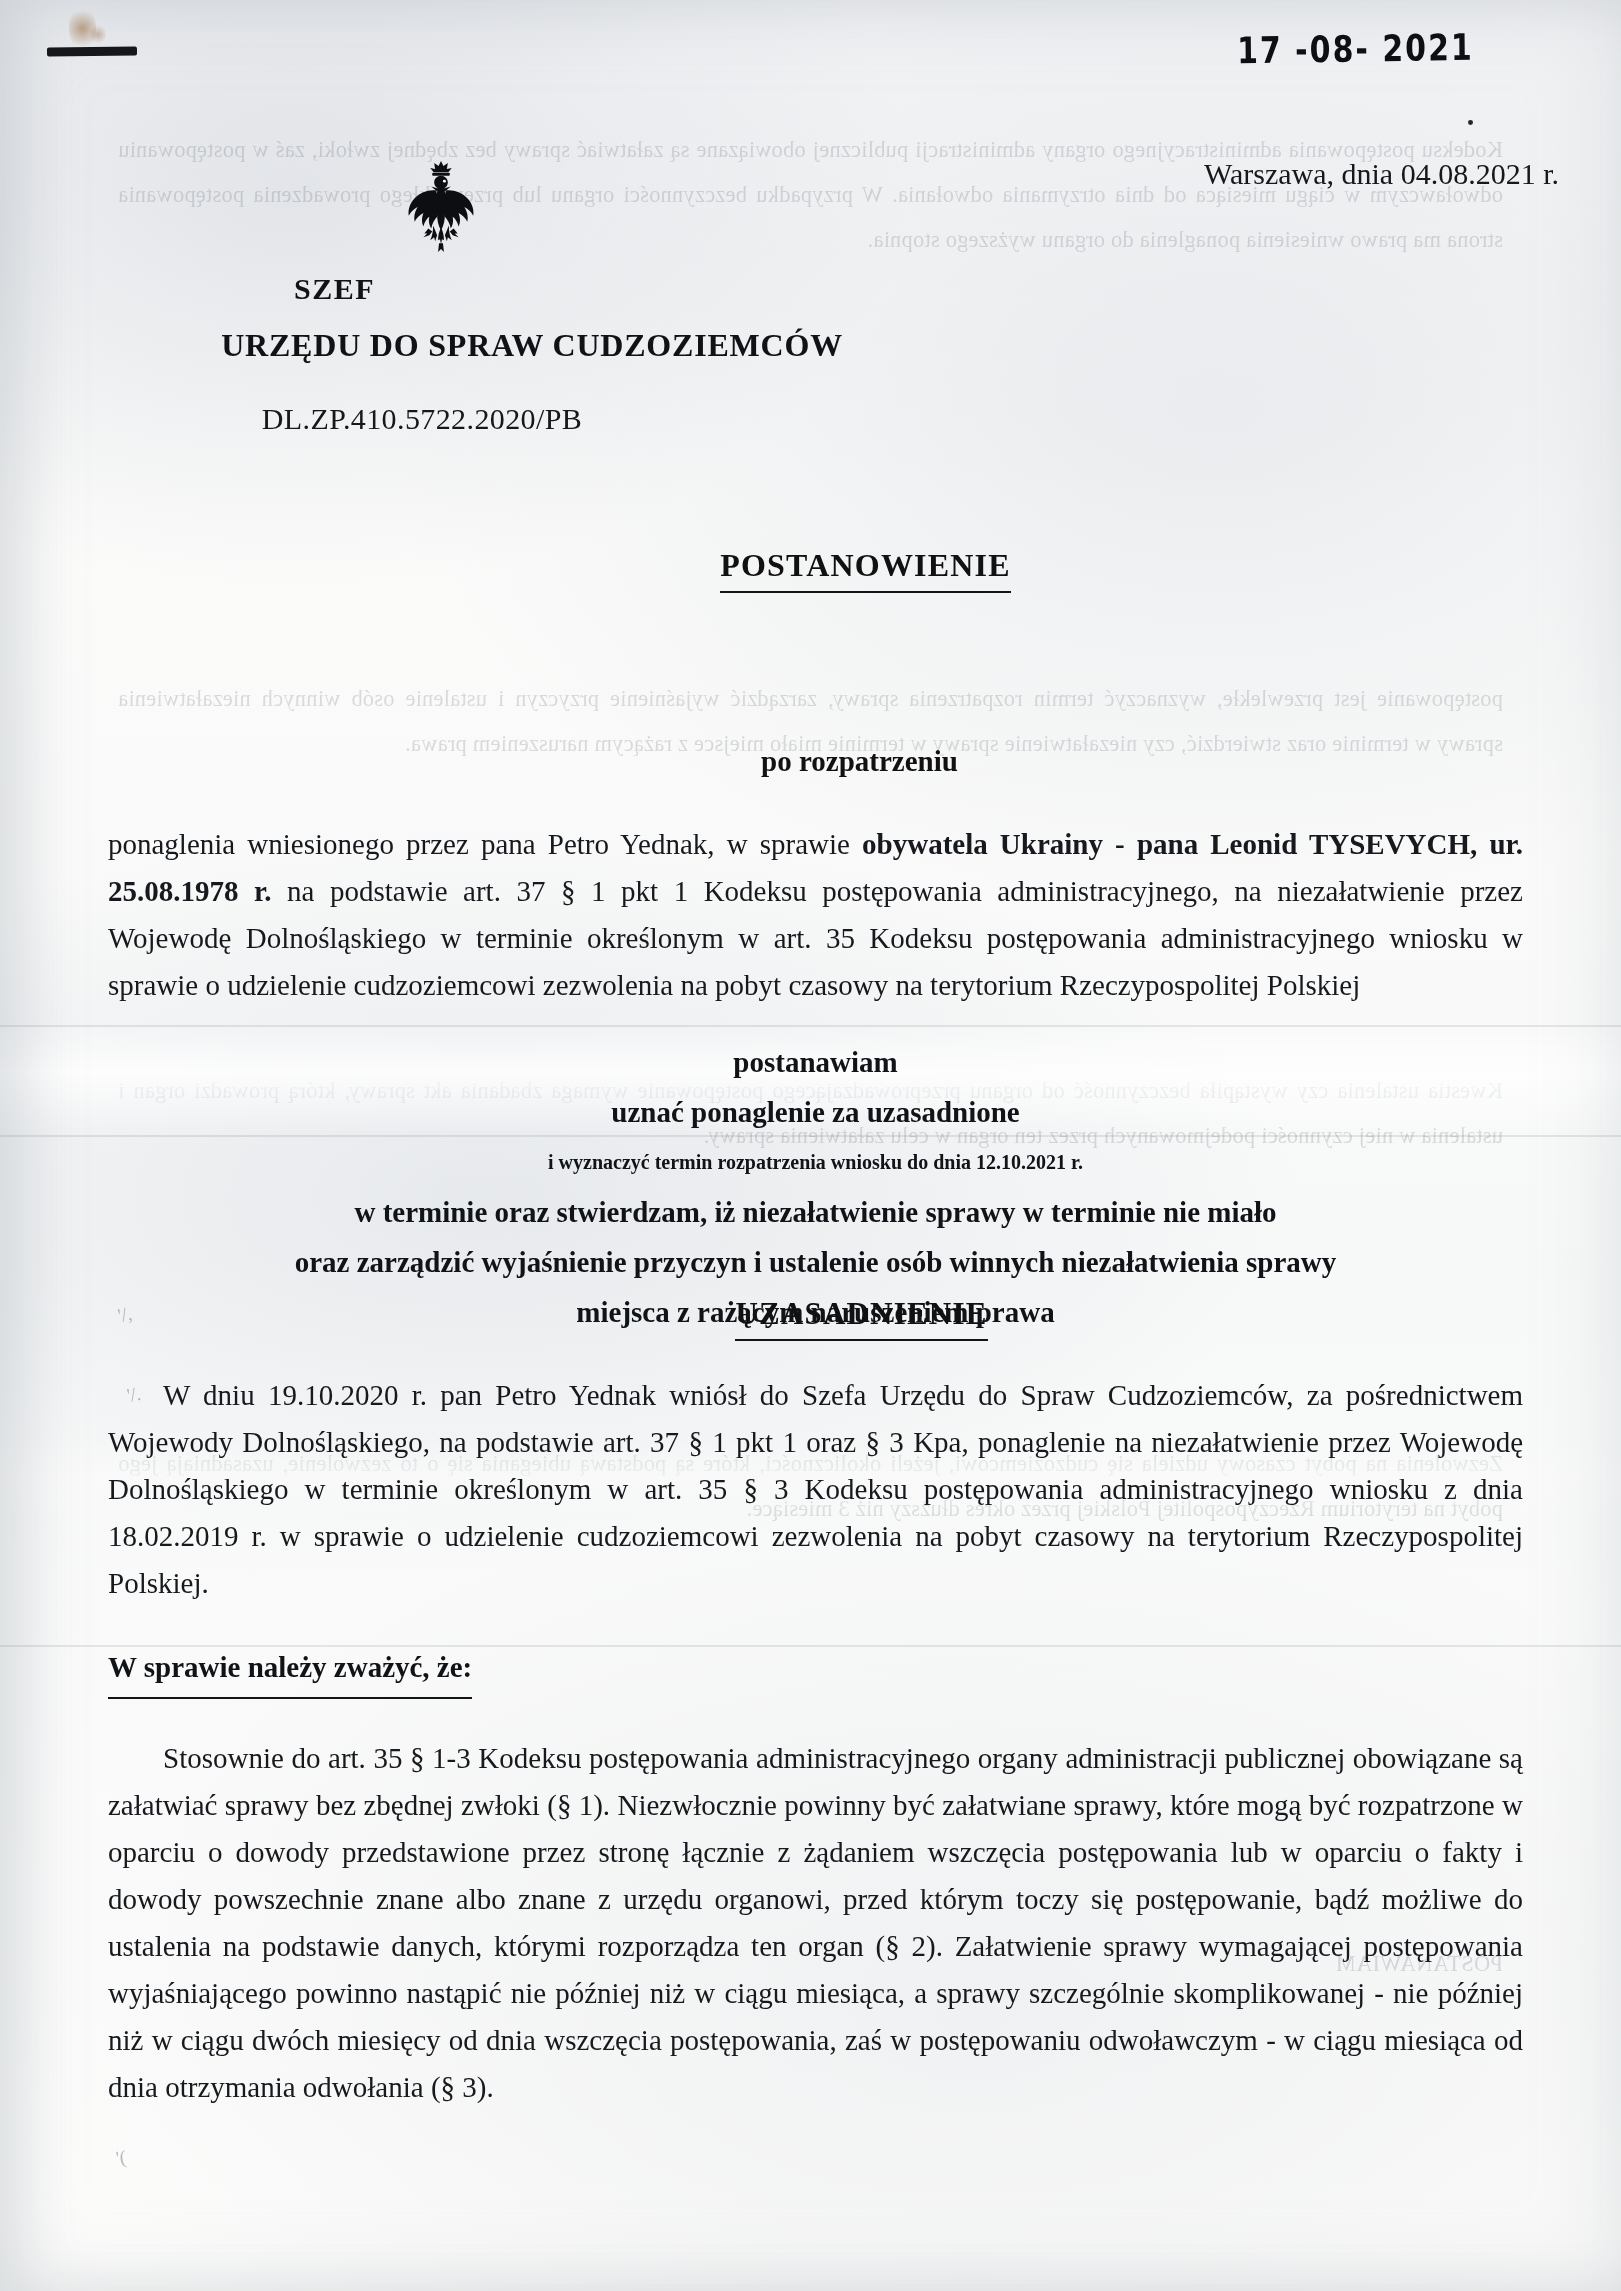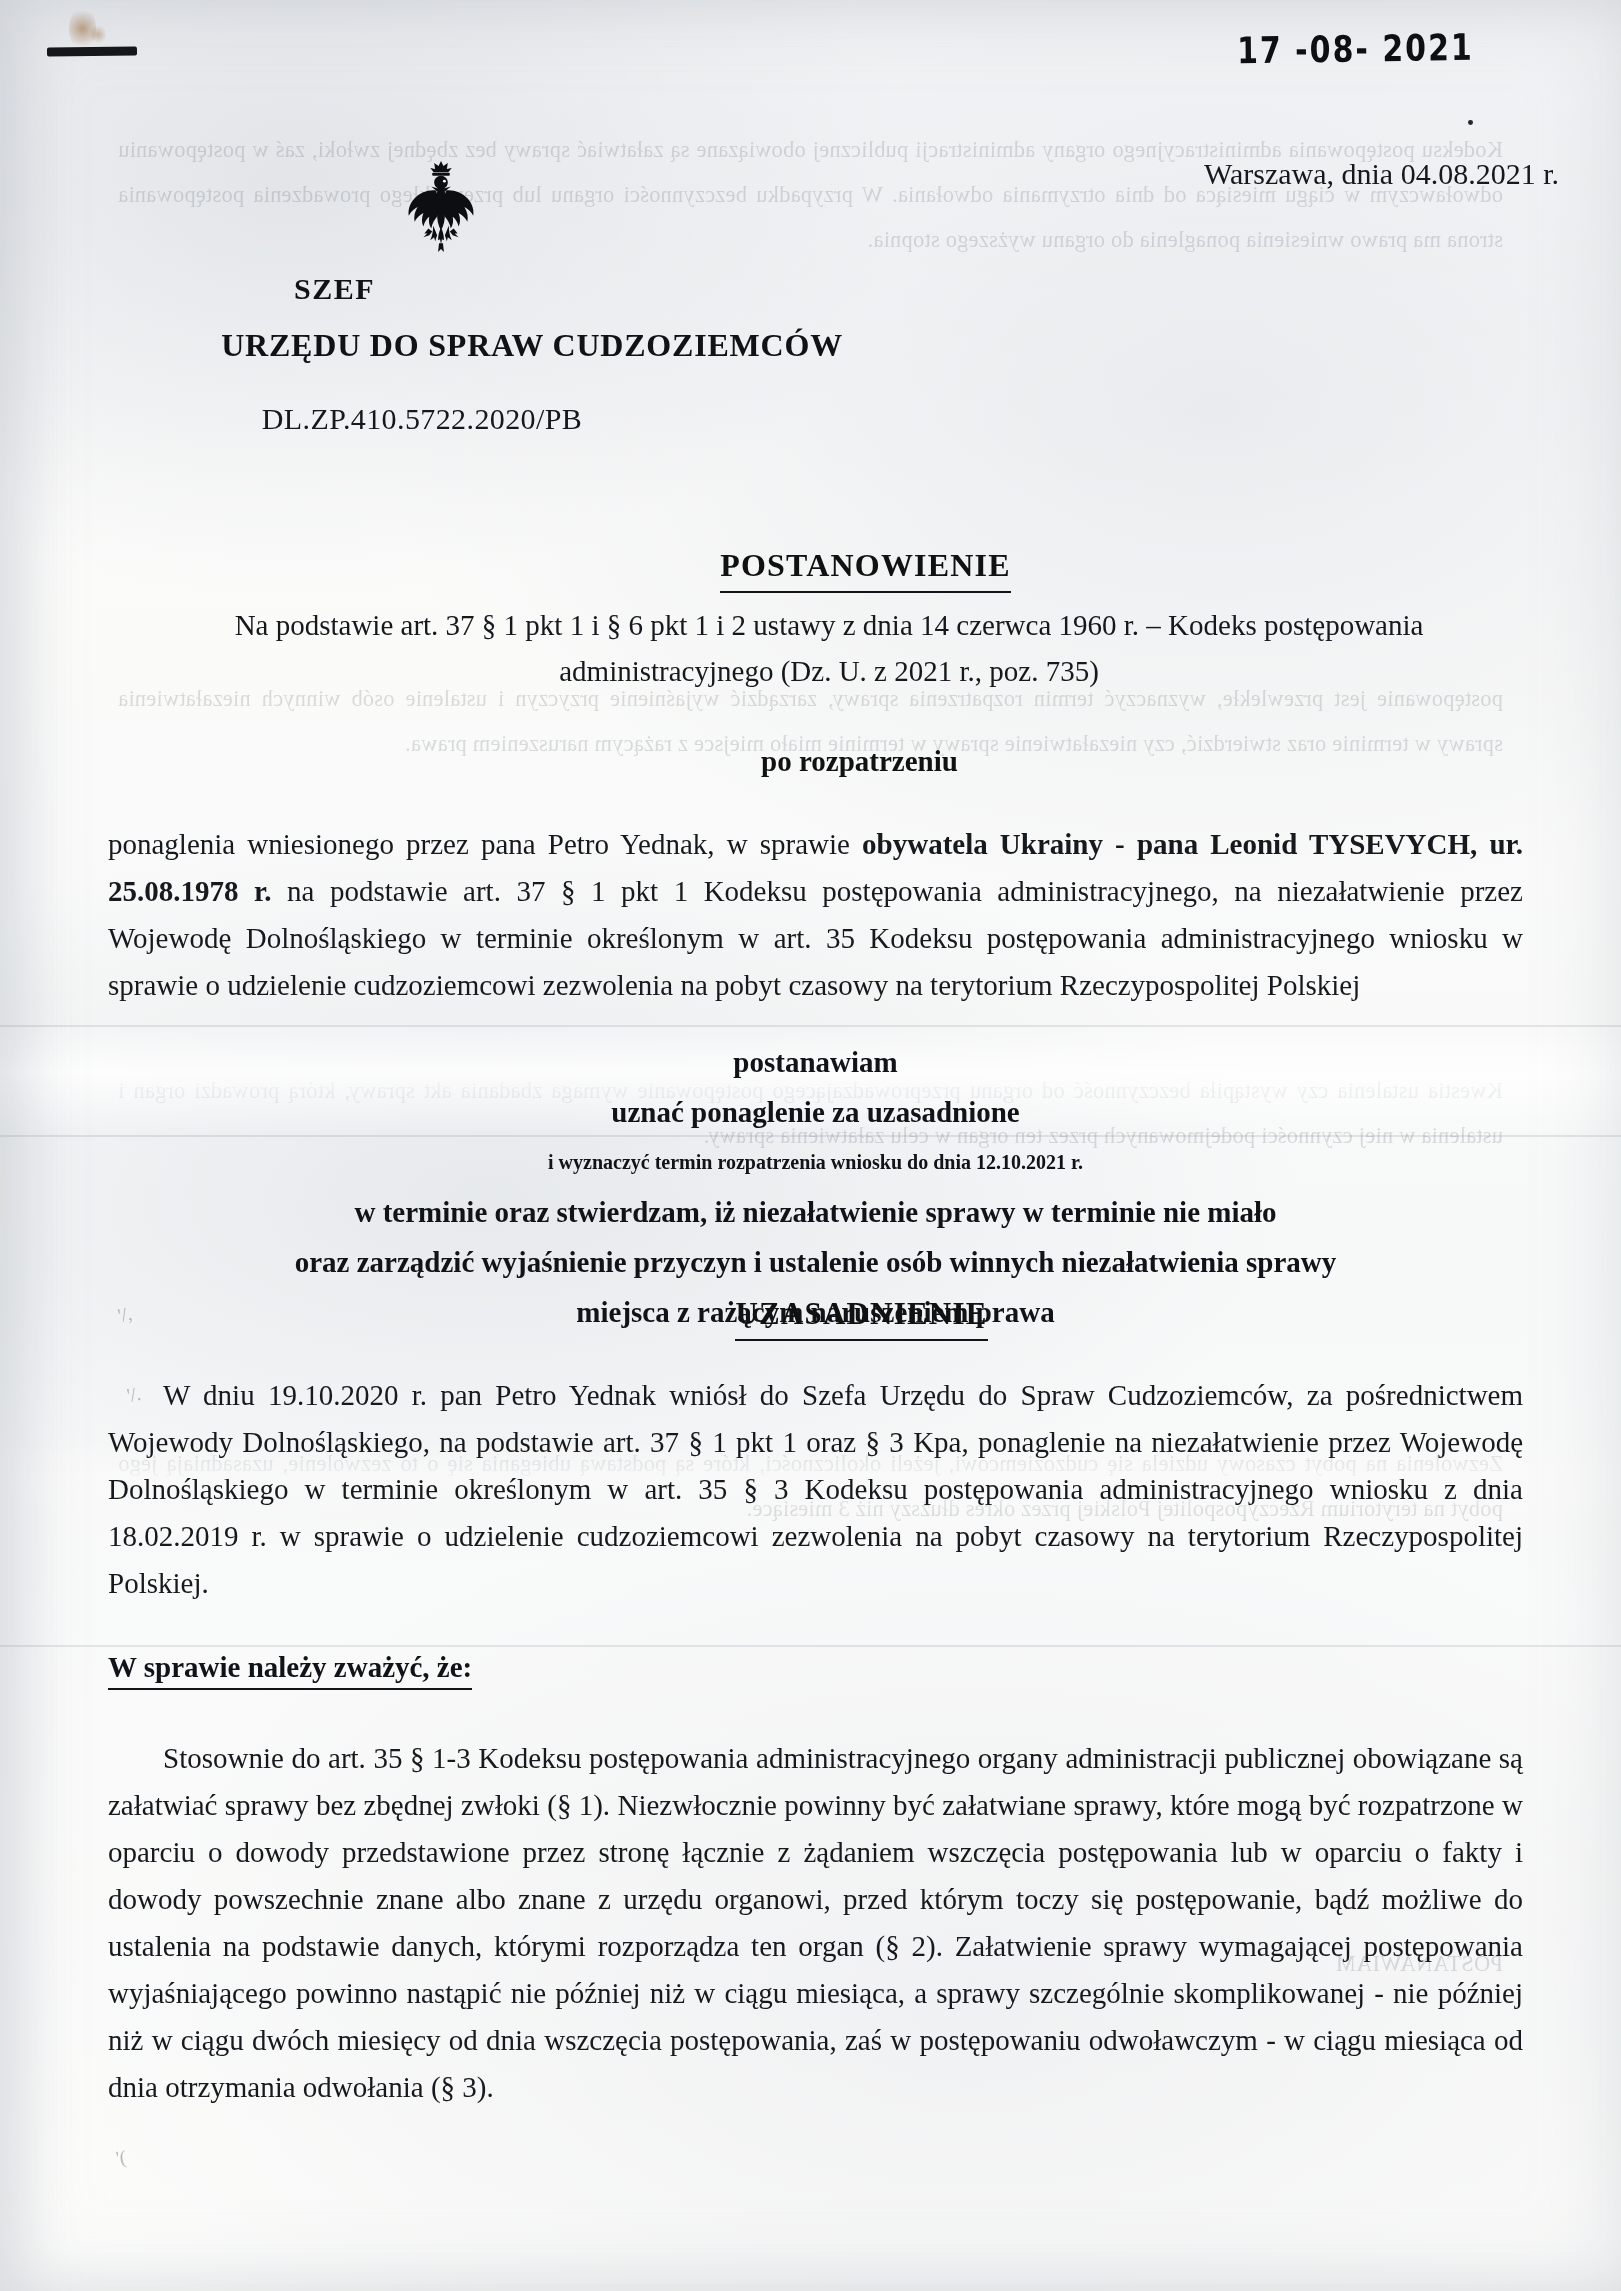--- a/index.html
+++ b/index.html
@@ -244,21 +244,21 @@
   }
 
   .t-zwazyc {
     position: absolute;
     left: 108px;
     top: 1651px;
     font-weight: bold;
     font-size: 29px;
     color: #101317;
   }
-  .t-zwazyc span { border-bottom: 2.9px solid #121418; padding-bottom: 5px; }
+  .t-zwazyc span { border-bottom: 2.9px solid #121418; padding-bottom: 14px; }
 
   .p-final {
     top: 1735px;
     text-indent: 55px;
   }
 
   .scan-line {
     position: absolute;
     left: 0; right: 0;
     height: 2px;
@@ -346,21 +346,20 @@
     </div>
 
     <div class="szef">SZEF</div>
     <div class="office">URZĘDU DO SPRAW CUDZOZIEMCÓW</div>
     <div class="case-no">DL.ZP.410.5722.2020/PB</div>
 
     <div class="h-center h-underline t-postanowienie">
       <span>POSTANOWIENIE</span>
     </div>
 
-    <div class="basis">Na podstawie art. 37 § 1 pkt 1 i § 6 pkt 1 i 2 ustawy z dnia 14 czerwca 1960 r. – Kodeks postępowania administracyjnego (Dz. U. z 2021 r., poz. 735)</div>
 
     <div class="h-center t-porozpatrzeniu">po rozpatrzeniu</div>
 
     <div class="body-just p-subject"><span>ponaglenia wniesionego przez pana Petro Yednak, w sprawie </span><b>obywatela Ukrainy - pana Leonid TYSEVYCH, ur. 25.08.1978 r.</b><span> na podstawie art. 37 § 1 pkt 1 Kodeksu postępowania administracyjnego, na niezałatwienie przez Wojewodę Dolnośląskiego w terminie określonym w art. 35 Kodeksu postępowania administracyjnego wniosku w sprawie o udzielenie cudzoziemcowi zezwolenia na pobyt czasowy na terytorium Rzeczypospolitej Polskiej</span></div>
 
     <div class="decision">
       <div>postanawiam</div>
       <div>uznać ponaglenie za uzasadnione</div>
       <div class="d-big">i wyznaczyć termin rozpatrzenia wniosku do dnia 12.10.2021 r.</div>
       <div>w terminie oraz stwierdzam, iż niezałatwienie sprawy w terminie nie miało</div>

